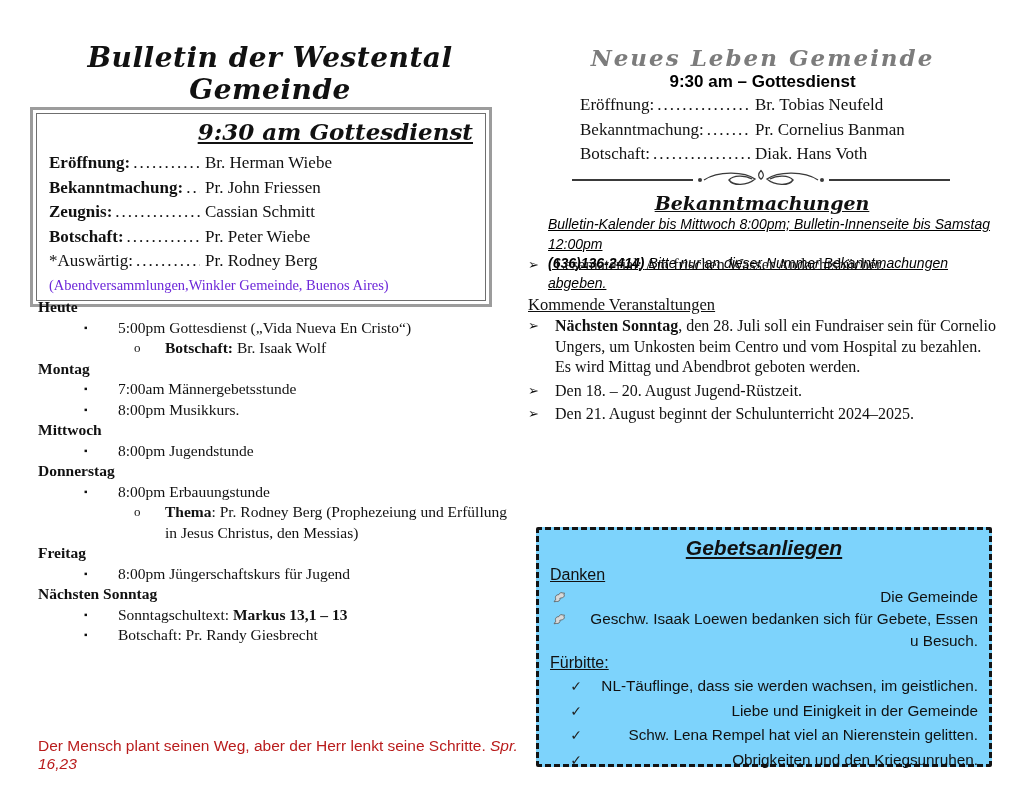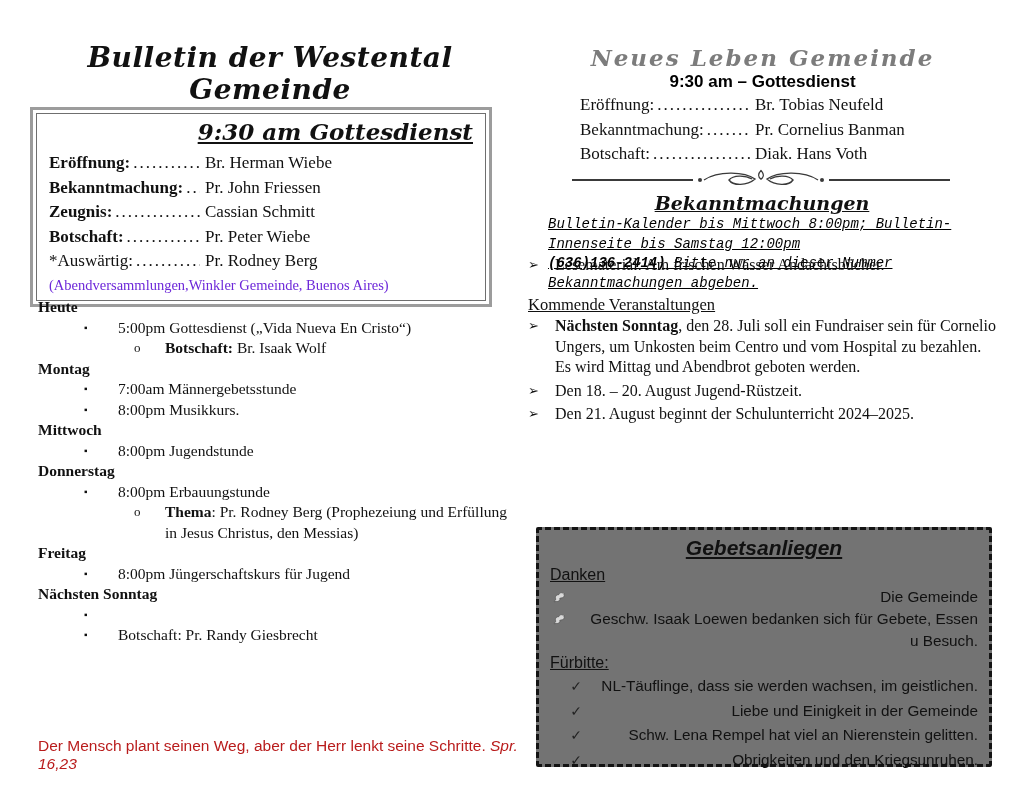--- a/index.html
+++ b/index.html
@@ -48,32 +48,32 @@
   .rrows{left:580px;top:93px;width:350px;}
   .rrows .srow .name{width:175px;}
 
   .rdivider{left:572px;top:167px;width:378px;display:flex;align-items:center;}
   .rdivider .ln{flex:1;height:2px;background:#3a3a3a;}
   .rdivider svg{flex:none;margin:0 2px;}
 
   .bek{left:528px;top:191px;width:468px;}
   .bekhead{text-align:center;font-family:"DejaVu Serif", serif;font-style:italic;font-weight:bold;font-size:19px;line-height:24px;}
   .bekhead span{text-decoration:underline;}
-  .beknote{font-family:Liberation Mono, monospace;font-style:italic;font-size:14px;line-height:19.5px;
+  .beknote{font-family:Liberation Sans, sans-serif;font-style:italic;font-size:14px;line-height:19.5px;
            text-decoration:underline;padding-left:20px;padding-right:4px;color:#000;}
 
   .alist{left:528px;top:255px;width:470px;}
   .alist2{left:528px;top:294px;width:470px;}
   .listhead{font-size:16.5px;line-height:21px;text-decoration:underline;margin-bottom:1px;}
   .aitem{display:flex;font-size:16px;line-height:20.5px;margin-bottom:3px;}
   .aitem .arrow{flex:none;width:27px;font-size:13px;}
   .aitem .atxt{flex:1;}
 
   .pbox{left:536px;top:527px;width:428px;height:224px;border:3px dashed #141414;border-radius:2px;
-        padding:4px 11px 6px 11px;font-family:"Liberation Sans", sans-serif;background:#737373;}
+        padding:4px 11px 6px 11px;font-family:"Liberation Sans", sans-serif;background:#7dd3fc;}
   .ptitle{text-align:center;font-size:21px;font-weight:bold;font-style:italic;line-height:28px;margin-bottom:2px;}
   .ptitle span{text-decoration:underline;}
   .phead{font-size:16px;line-height:22px;}
   .phead span{text-decoration:underline;}
   .prow{display:flex;align-items:baseline;font-size:15.3px;line-height:22px;text-align:right;}
   .prow .pic{flex:none;width:29px;text-align:left;padding-left:3px;position:relative;top:1px;}
   .prow .check{flex:none;width:29px;padding-left:3px;font-size:14px;color:#222;}
   .prow .ptxt{flex:1;}
   .prow.fb{line-height:23.5px;}
 </style>
@@ -153,20 +153,21 @@
       <span class="txt"><span class="b">Thema</span><span>: Pr. Rodney Berg (Prophezeiung und Erfüllung in Jesus Christus, den Messias)</span></span>
     </div>
     <div class="day">Freitag</div>
     <div class="sitem lvl1">
       <span class="bul">▪</span>
       <span class="txt"><span>8:00pm Jüngerschaftskurs für Jugend</span></span>
     </div>
     <div class="day">Nächsten Sonntag</div>
     <div class="sitem lvl1">
       <span class="bul">▪</span>
+      <span class="txt"><span>Sonntagschultext: </span><span class="b">Markus 13,1 – 13</span></span>
     </div>
     <div class="sitem lvl1">
       <span class="bul">▪</span>
       <span class="txt"><span>Botschaft: Pr. Randy Giesbrecht</span></span>
     </div>
   </div>
 
 <div class="abs quote">
   <span>Der Mensch plant seinen Weg, aber der Herr lenkt seine Schritte.</span>
   <span> </span>

